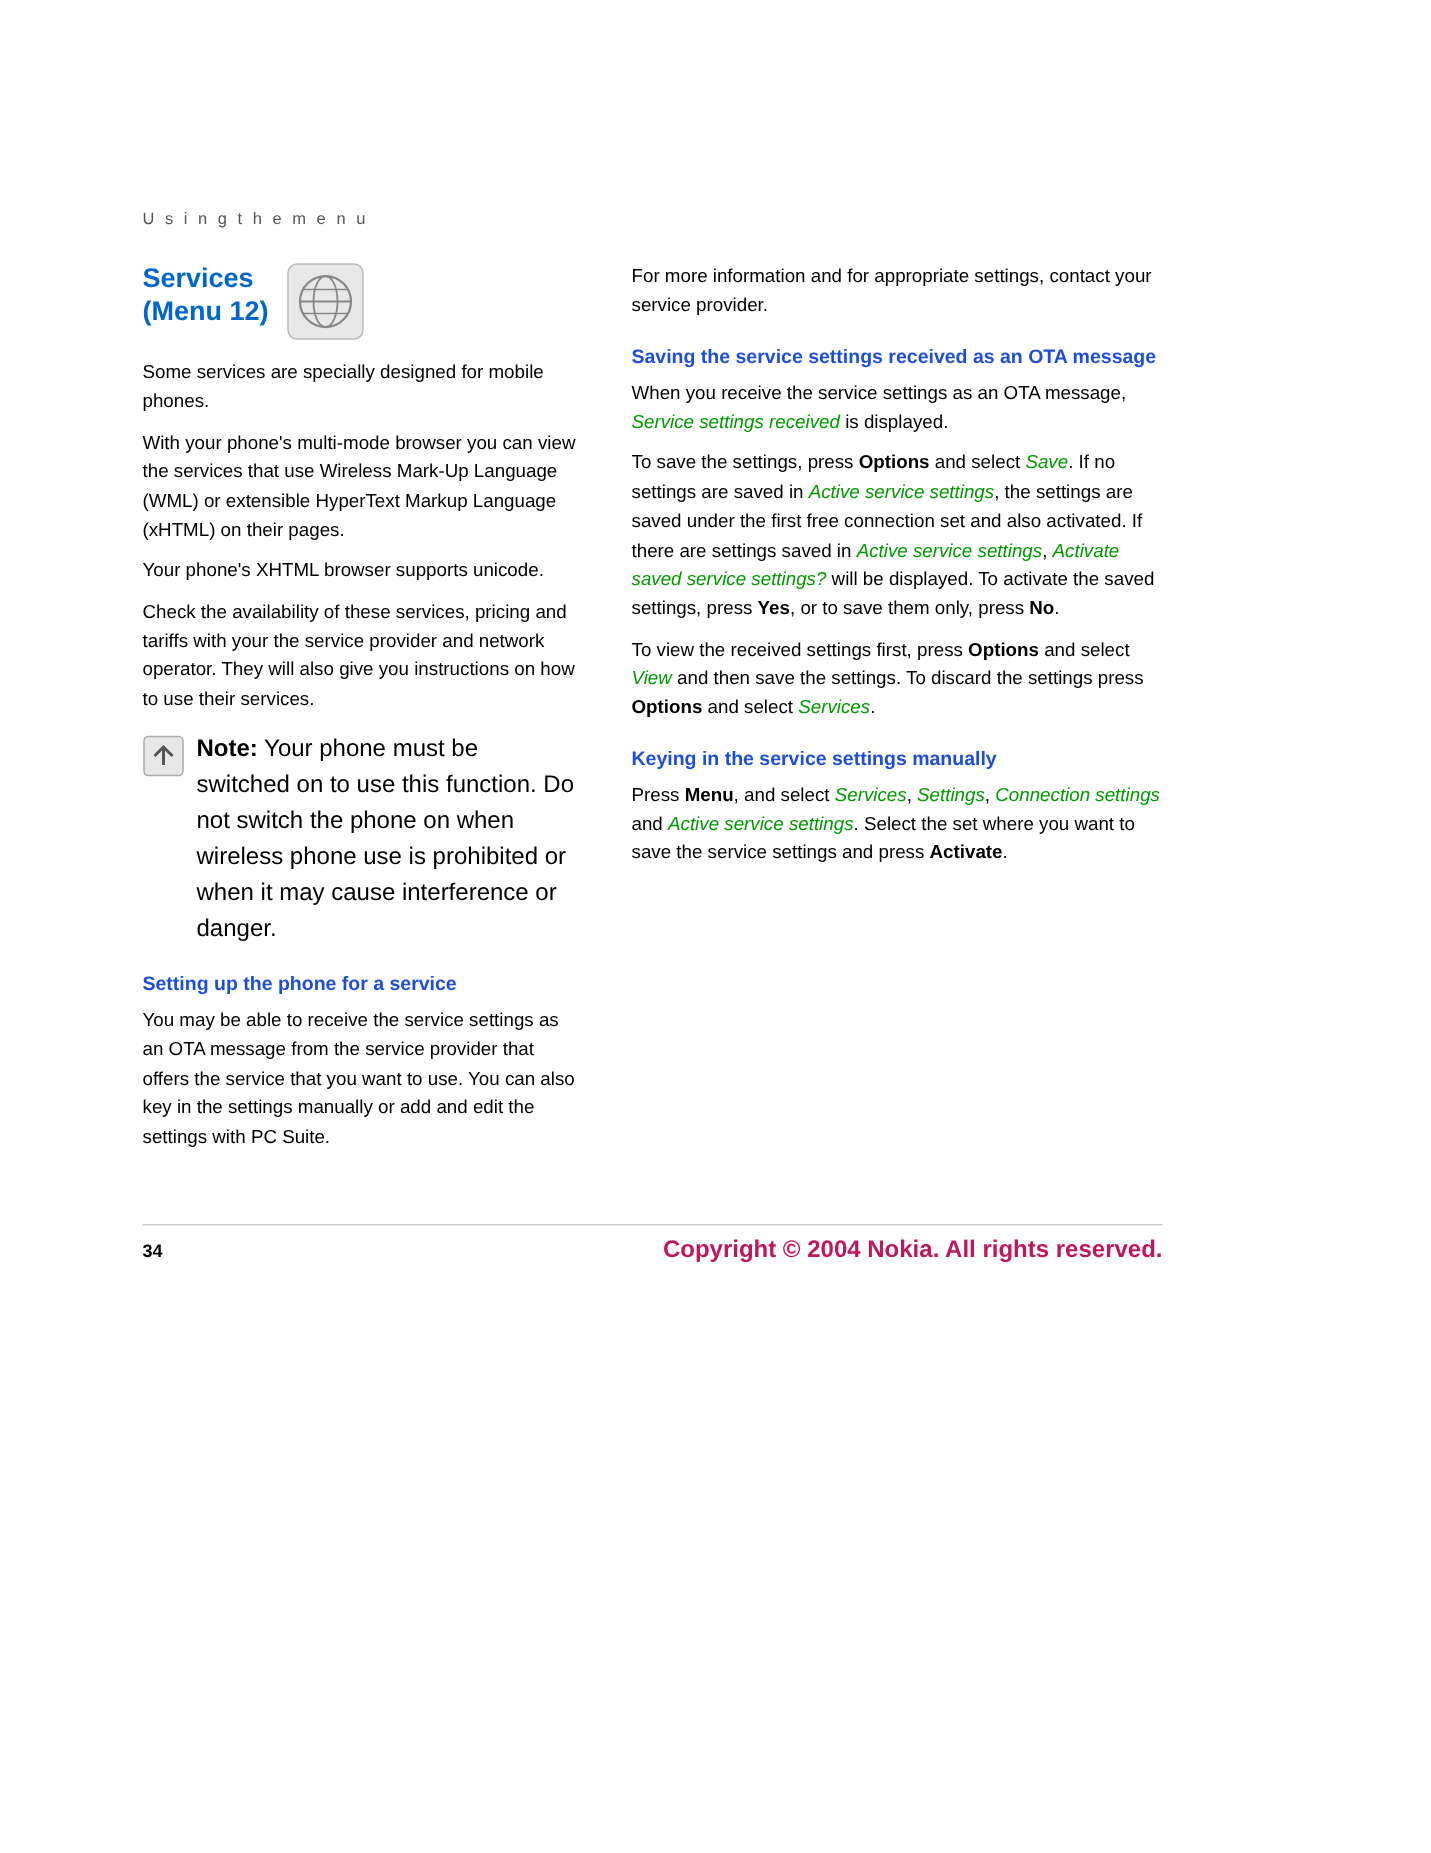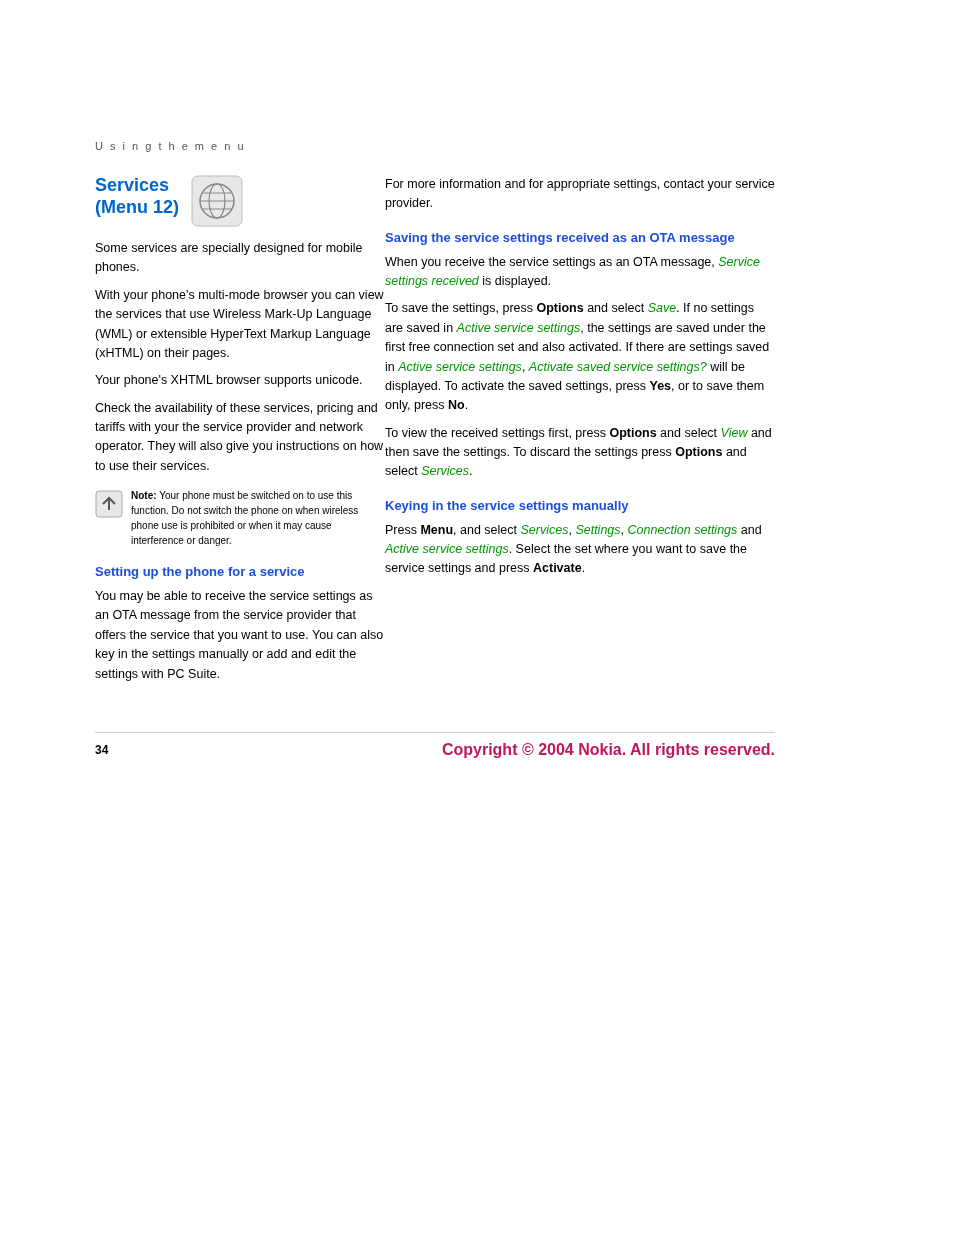--- a/index.html
+++ b/index.html
@@ -25,20 +25,21 @@
     }
     .top-label {
       font-size: 11px;
       letter-spacing: 2px;
       color: #555;
       margin-bottom: 18px;
       font-weight: normal;
     }
     .two-col {
       display: flex;
+      gap: 36px;
       margin-top: 23px;
     }
     .col-left {
       flex: 0 0 290px;
       width: 290px;
     }
     .col-right {
       flex: 1;
     }
     .section-title-block {
@@ -70,21 +71,21 @@
       gap: 8px;
       margin: 12px 0;
     }
     .note-icon {
       width: 28px;
       height: 28px;
       flex-shrink: 0;
       margin-top: 2px;
     }
     .note-text {
-      font-size: 10px;
+      font-size: 16px;
       line-height: 1.5;
       color: #000;
     }
     .sub-section-title {
       font-size: 13px;
       font-weight: bold;
       color: #1d4ed8;
       margin-bottom: 6px;
       margin-top: 16px;
       line-height: 1.3;

